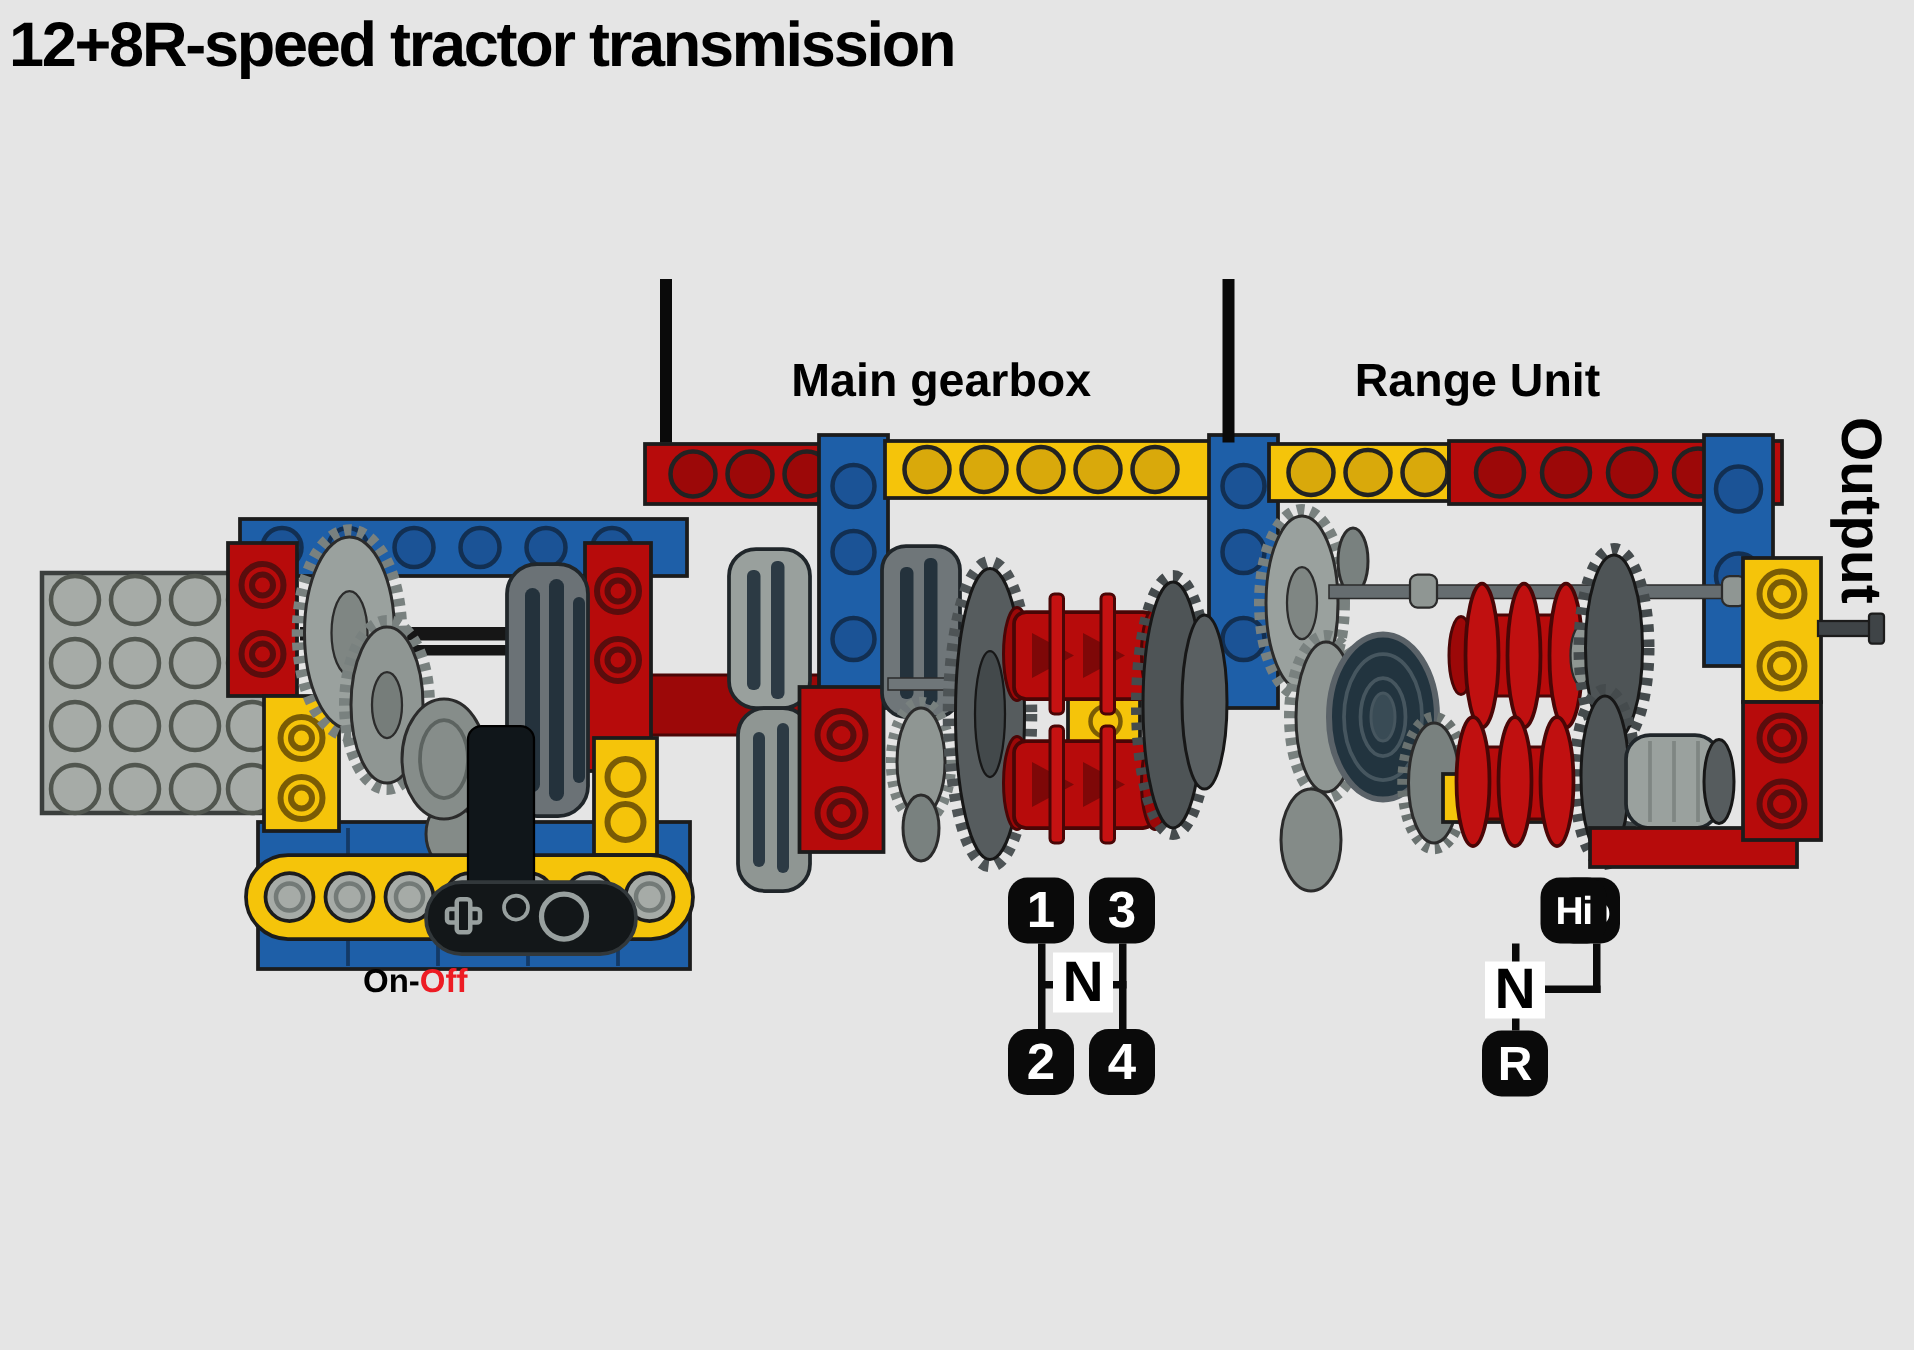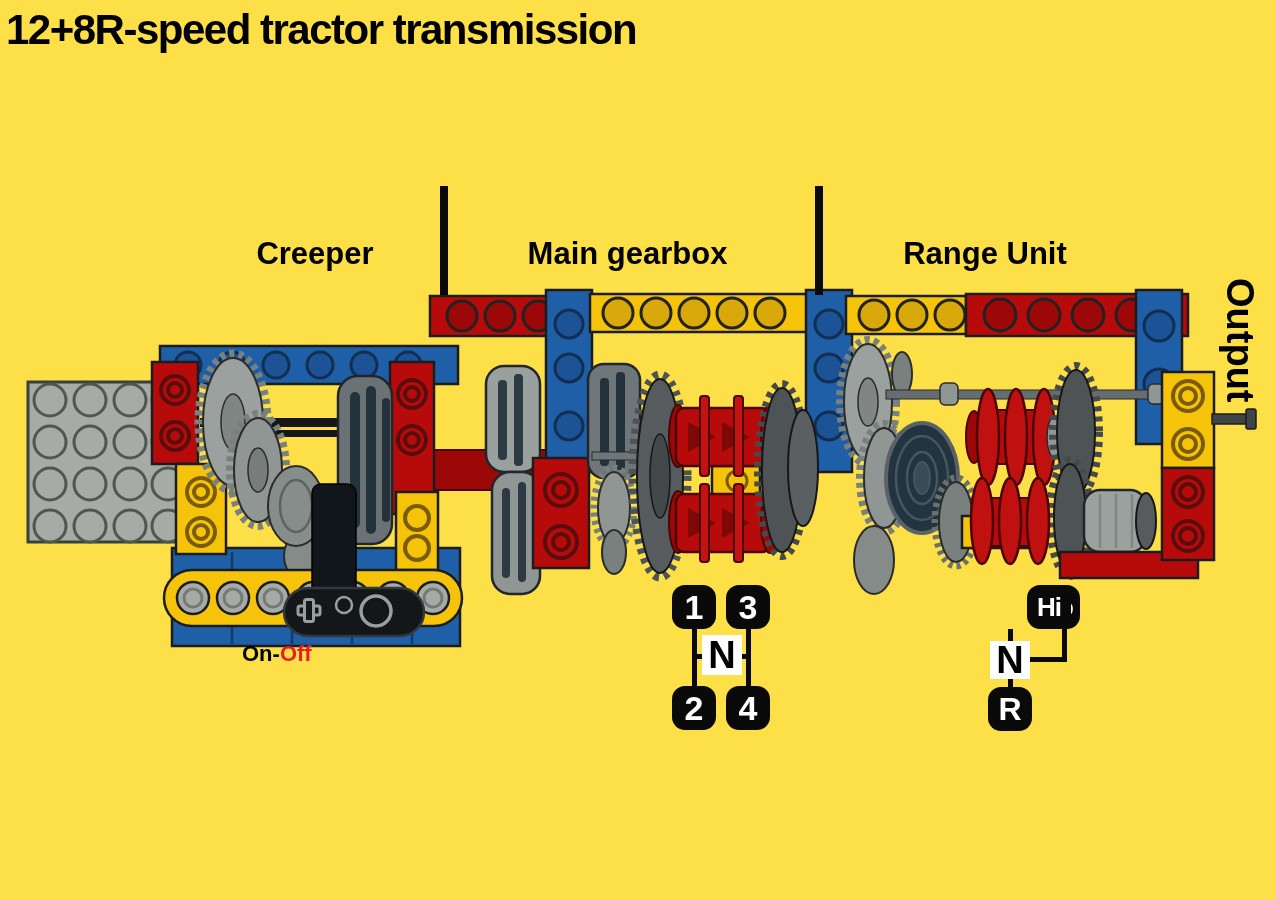--- a/index.html
+++ b/index.html
@@ -1,17 +1,17 @@
 <!DOCTYPE html>
 <html><head>
 <meta charset="utf-8">
 <style>
   html,body{margin:0;padding:0;background:#ffffff;}
   .stage{
-    position:relative;width:1276px;height:900px;background:#fde047;overflow:hidden;
+    position:relative;width:1276px;height:900px;background:#e5e5e5;overflow:hidden;
     font-family:"Liberation Sans",sans-serif;
   }
   .title{
     position:absolute;left:6px;top:6px;font-size:42px;font-weight:bold;color:#000;
     letter-spacing:-1.5px;white-space:nowrap;
   }
   .seclbl{
     position:absolute;top:236px;font-size:31px;font-weight:bold;color:#000;text-align:center;
     white-space:nowrap;
   }
@@ -353,21 +353,20 @@
     </g>
 
     <g>
       <rect x="1212" y="414" width="36" height="10" fill="#3f4447" stroke="#1c1c1c" stroke-width="1.5"></rect>
       <rect x="1246" y="409" width="10" height="20" rx="2" fill="#3f4447" stroke="#1c1c1c" stroke-width="1.5"></rect>
     </g>
   </svg>
 
   <div class="title">12+8R-speed tractor transmission</div>
 
-  <div class="seclbl lbl-creeper">Creeper</div>
   <div class="seclbl lbl-range">Range Unit</div>
   <div class="seclbl lbl-main">Main gearbox</div>
   <div class="divbar bar1"></div>
   <div class="divbar bar2"></div>
 
   <div class="output-lbl">Output</div>
 
   <div class="onoff"><span>On-</span><span class="off">Off</span></div>
 
   <div class="gate gate-main">

